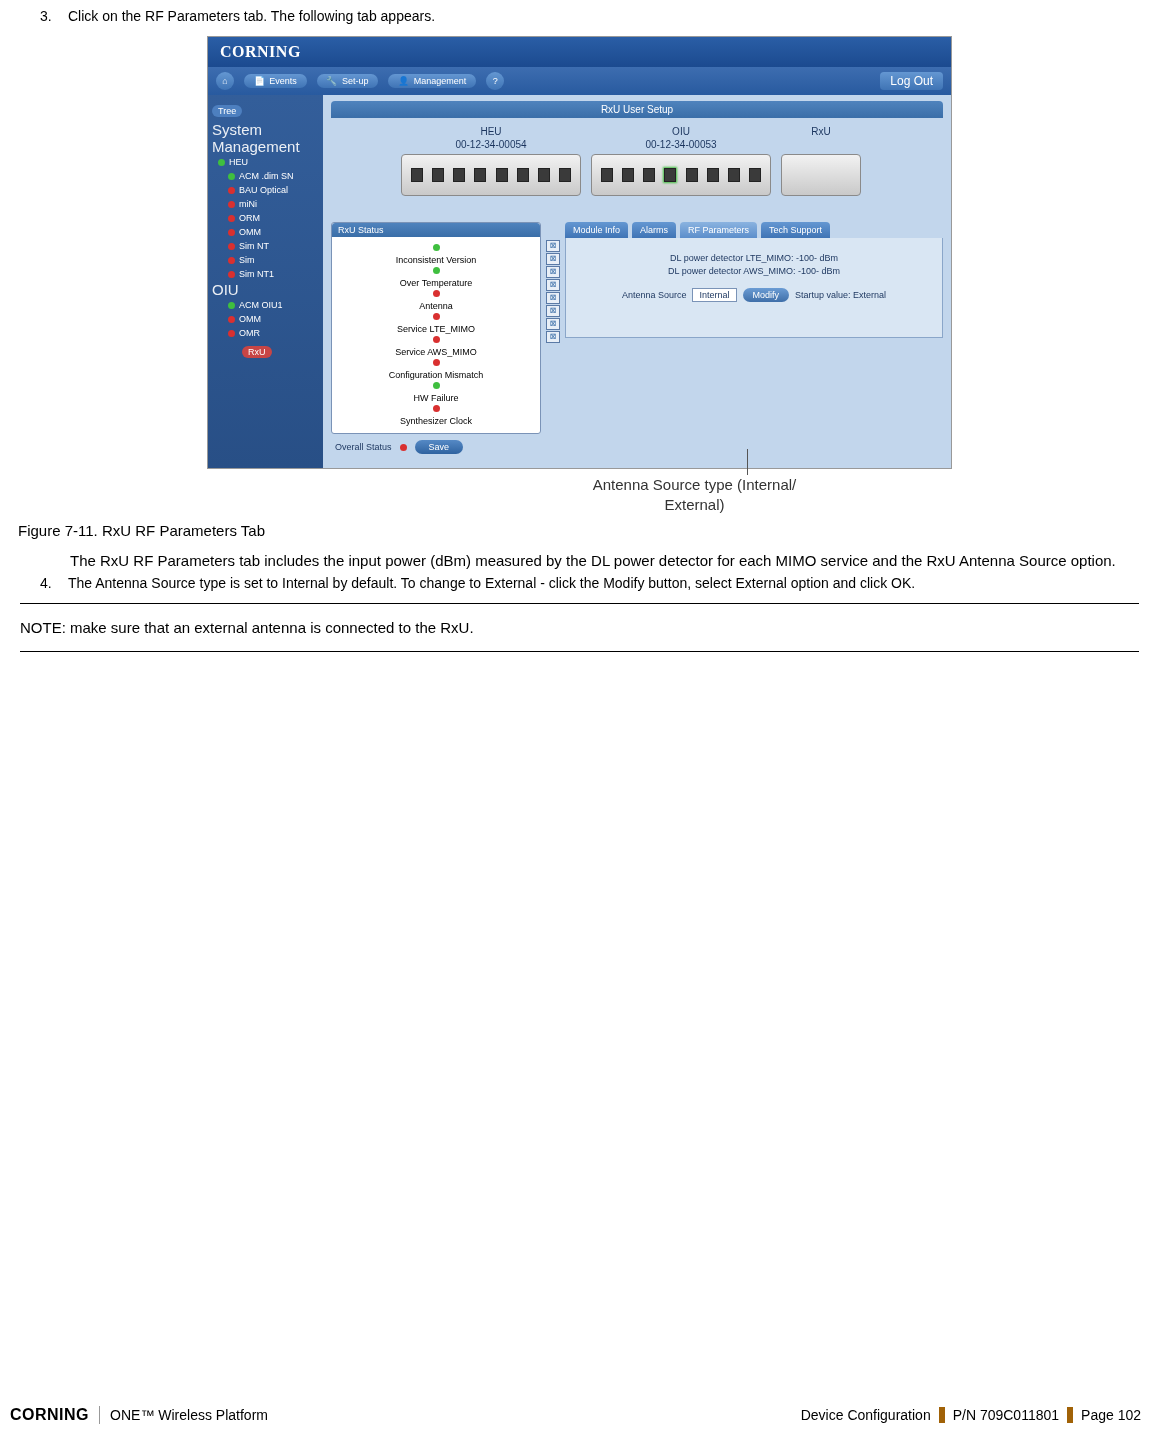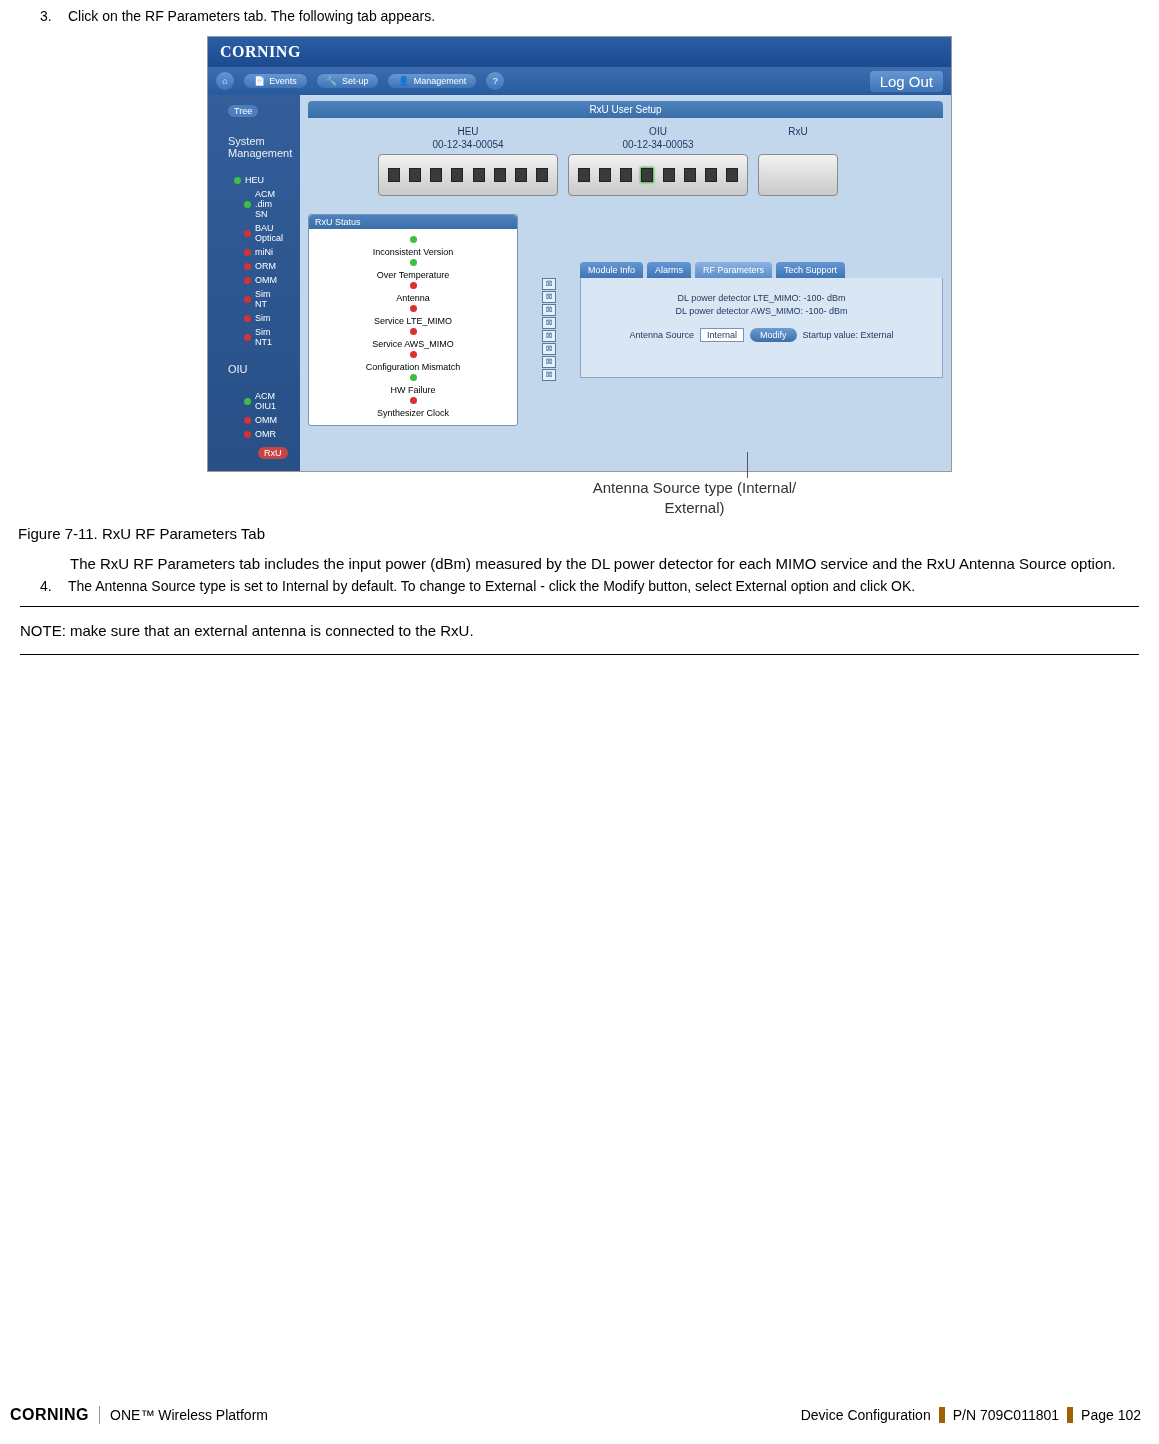--- a/index.html
+++ b/index.html
@@ -50,31 +50,31 @@
     display: flex;
     align-items: center;
     gap: 4px;
   }
   .menubtn.round { border-radius: 50%; width: 18px; height: 18px; padding:0; justify-content:center; }
   .spacer { flex: 1; }
   .logout {
     background: linear-gradient(#6497d2,#3f74b5);
     border-radius: 4px;
     padding: 2px 10px;
-    font-size: 15px;
+    font-size: 12px;
   }
   .app-body { display: flex; background: #c2d6ec; }
   .sidebar {
-    width: 92px;
+    width: 115px;
     background: linear-gradient(#335e9a,#284f86);
     color: #fff;
-    padding: 6px 20px;
+    padding: 6px 4px;
     font-size: 9px;
   }
-  .side-head { font-size: 11px; margin: 14px 0; opacity: 0.9; }
+  .side-head { font-size: 15px; margin: 0 0; opacity: 0.9; }
   .side-item { display:flex; align-items:center; gap:4px; padding:2px 0 2px 6px; }
   .dot { width:7px; height:7px; border-radius:50%; display:inline-block; flex-shrink:0; }
   .dot.green { background:#3fbf3f; }
   .dot.red { background:#d93030; }
   .side-sub { padding-left: 10px; }
   .side-pill {
     display:inline-block; background:#4d7fbf; border-radius:6px; padding:1px 6px; margin:4px 0;
   }
   .mainpane { flex:1; padding:6px 8px 10px; }
   .pane-title {
@@ -87,21 +87,21 @@
   .hw-label { color:#1b355e; font-size:10px; margin-bottom:2px; }
   .hw-serial { font-size:10px; color:#1b355e; margin-bottom:4px; }
   .hw-block {
     width:180px; height:42px; background:linear-gradient(#f2f2f2,#c9c9c9);
     border:1px solid #8a8a8a; border-radius:4px; display:flex; align-items:center;
     justify-content:space-around; padding:2px 4px;
   }
   .hw-block.small { width:80px; }
   .port { width:12px; height:14px; background:#3a3a3a; border:1px solid #222; }
   .port.green-led { box-shadow: 0 0 2px 1px #3fbf3f; }
-  .status-area { display:flex; gap:24px; margin-top:6px;align-items:center; }
+  .status-area { display:flex; gap:5px; margin-top:14px; }
   .status-box {
     background:#fff; border:1px solid #7a93b7; border-radius:3px; padding:6px 8px;
     width:210px; font-size:9px;
   }
   .status-head {
     background:linear-gradient(#4f83bd,#3a6ea8); color:#fff; border-radius:3px 3px 0 0;
     padding:2px 6px; margin:-6px -8px 6px -8px; font-size:9px;
   }
   .status-line { display:flex; align-items:center; gap:4px; padding:1px 0;flex-direction:column; }
   .mask-col { display:flex; flex-direction:column; gap:1px; margin-top:18px; }
@@ -341,20 +341,25 @@
               <div class="param-row2">
                 <span>Antenna Source</span>
                 <span class="val-box">Internal</span>
                 <span class="modify-btn">Modify</span>
                 <span>Startup value: External</span>
               </div>
             </div>
           </div>
         </div>
 
+        <div class="overall">
+          <span>Overall Status</span>
+          <span class="dot red"></span>
+          <span class="save-btn">Save</span>
+        </div>
       </div>
     </div>
   </div>
 </div>
 
 <div class="annot annot-line-wrap">
   <div class="annot-line"></div>
   <div>Antenna Source type (Internal/</div>
   <div>External)</div>
 </div>

